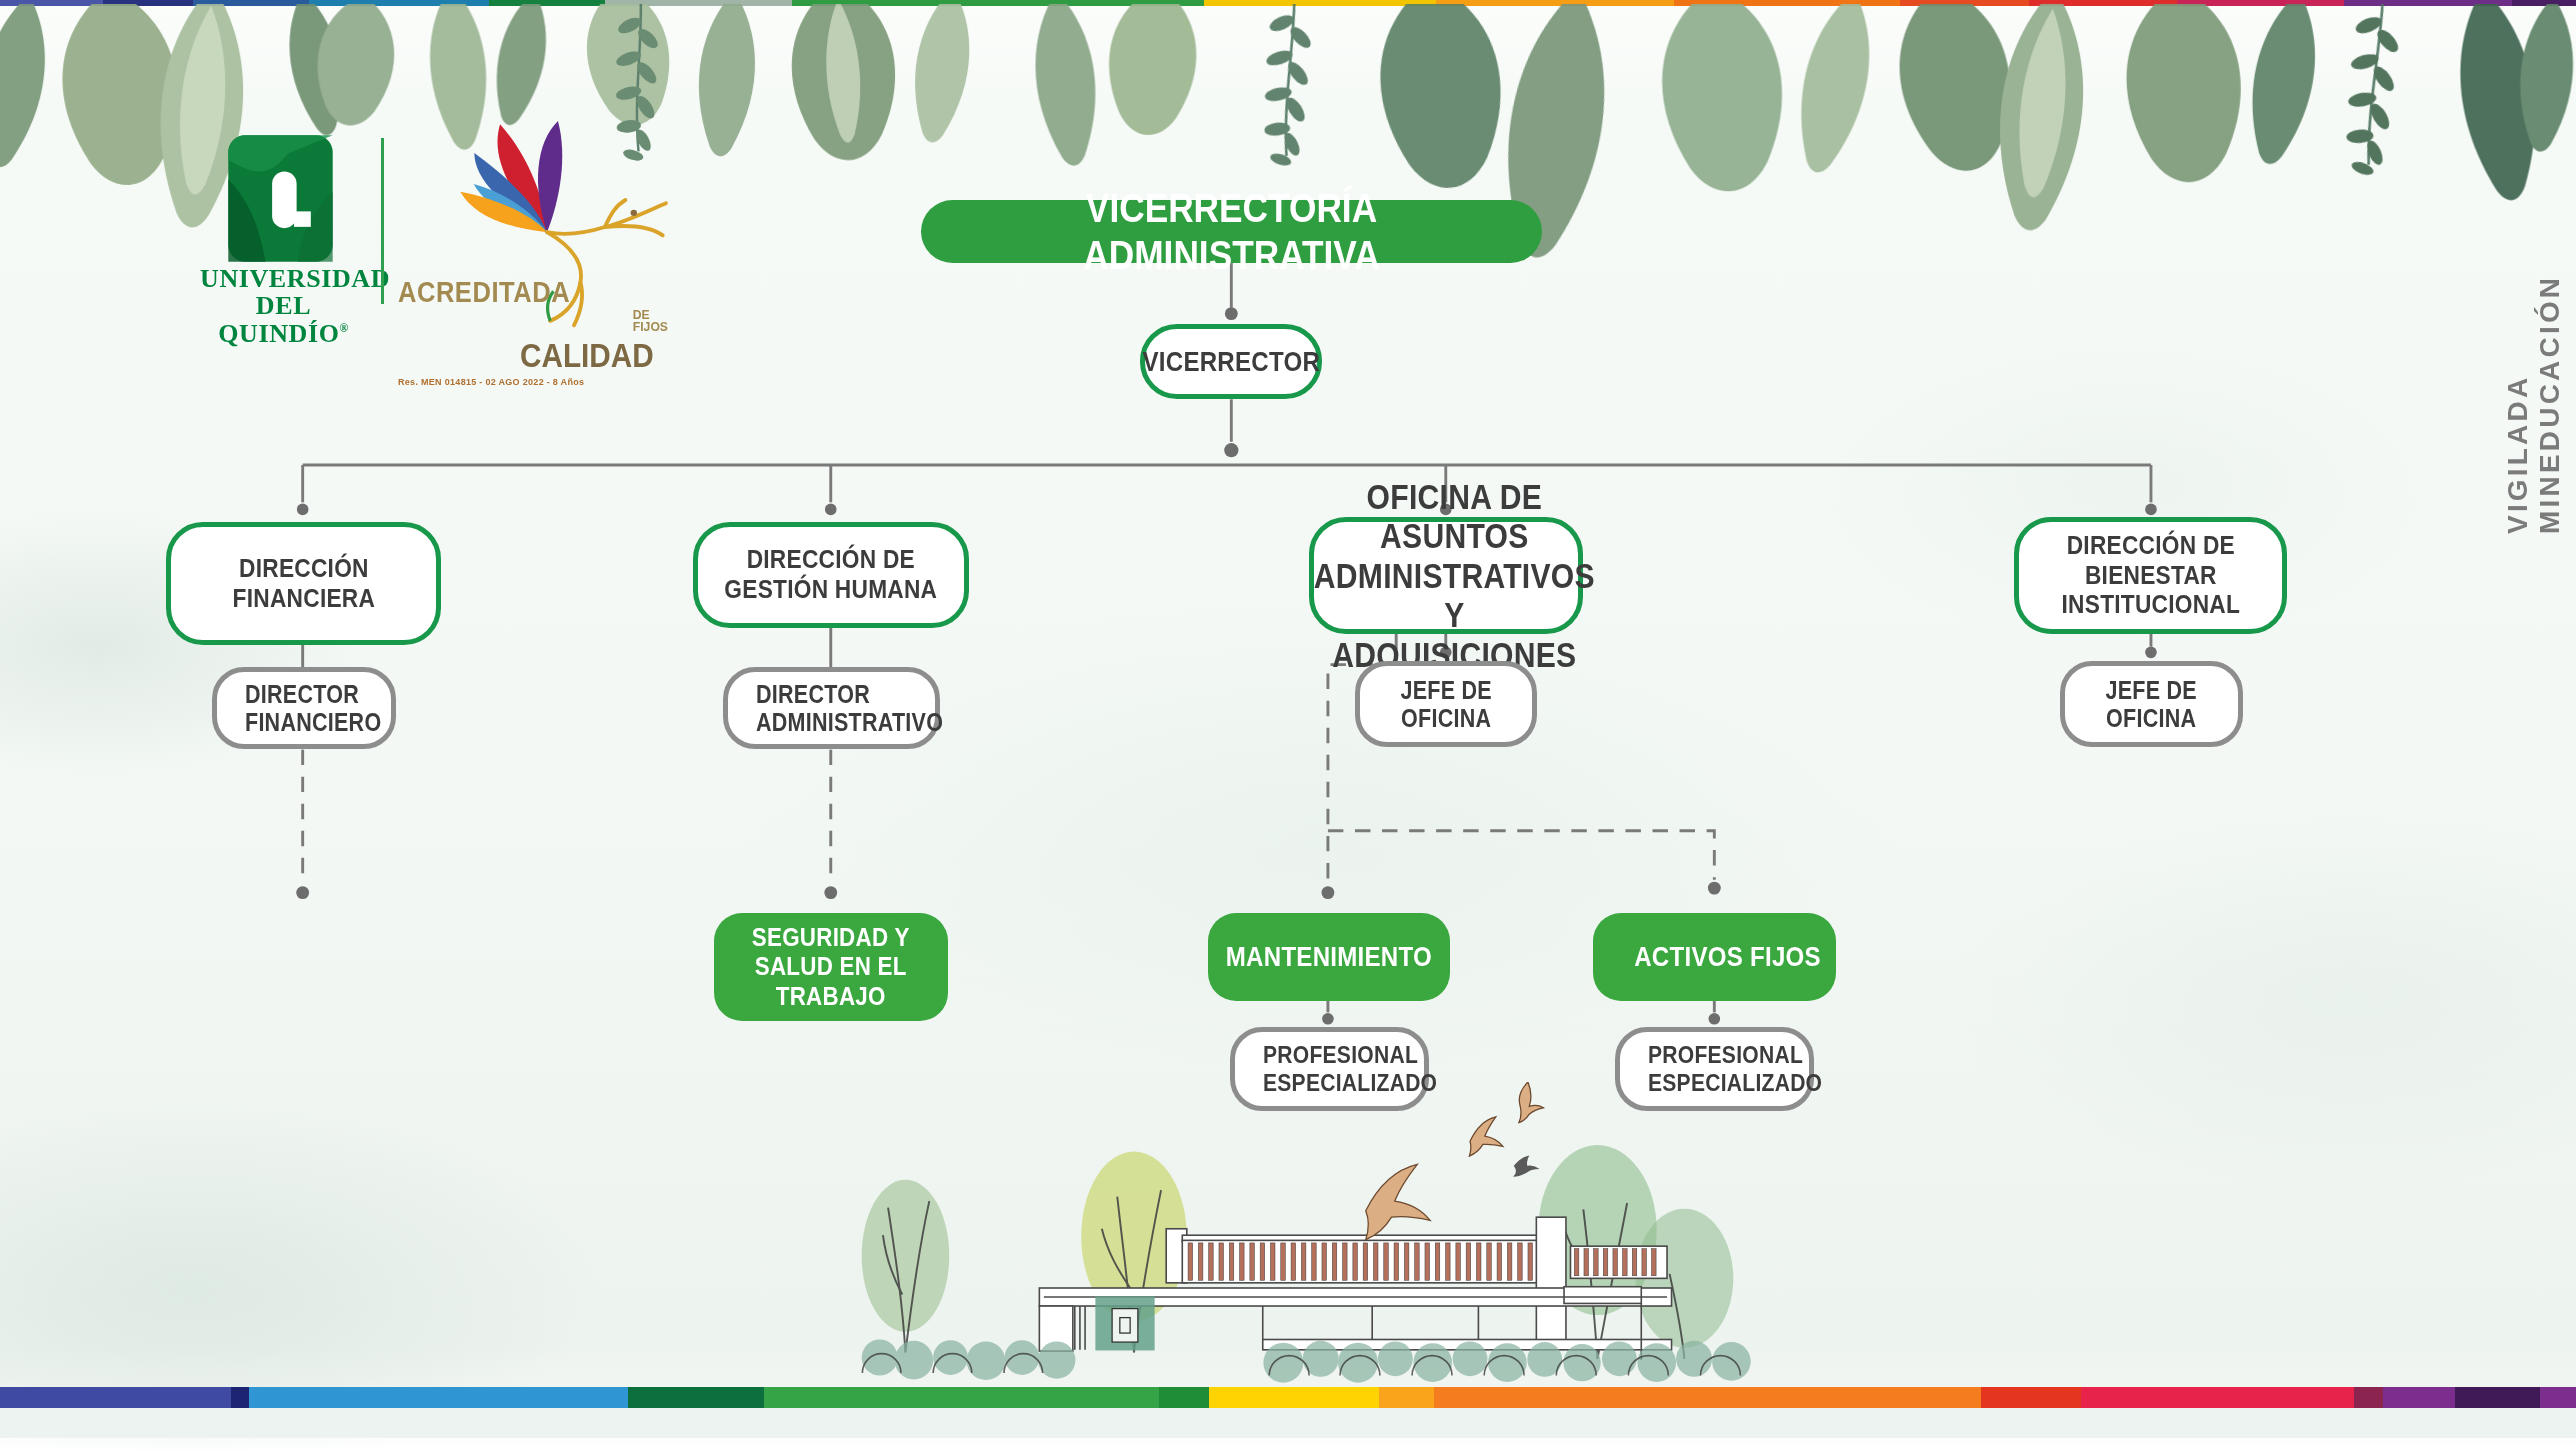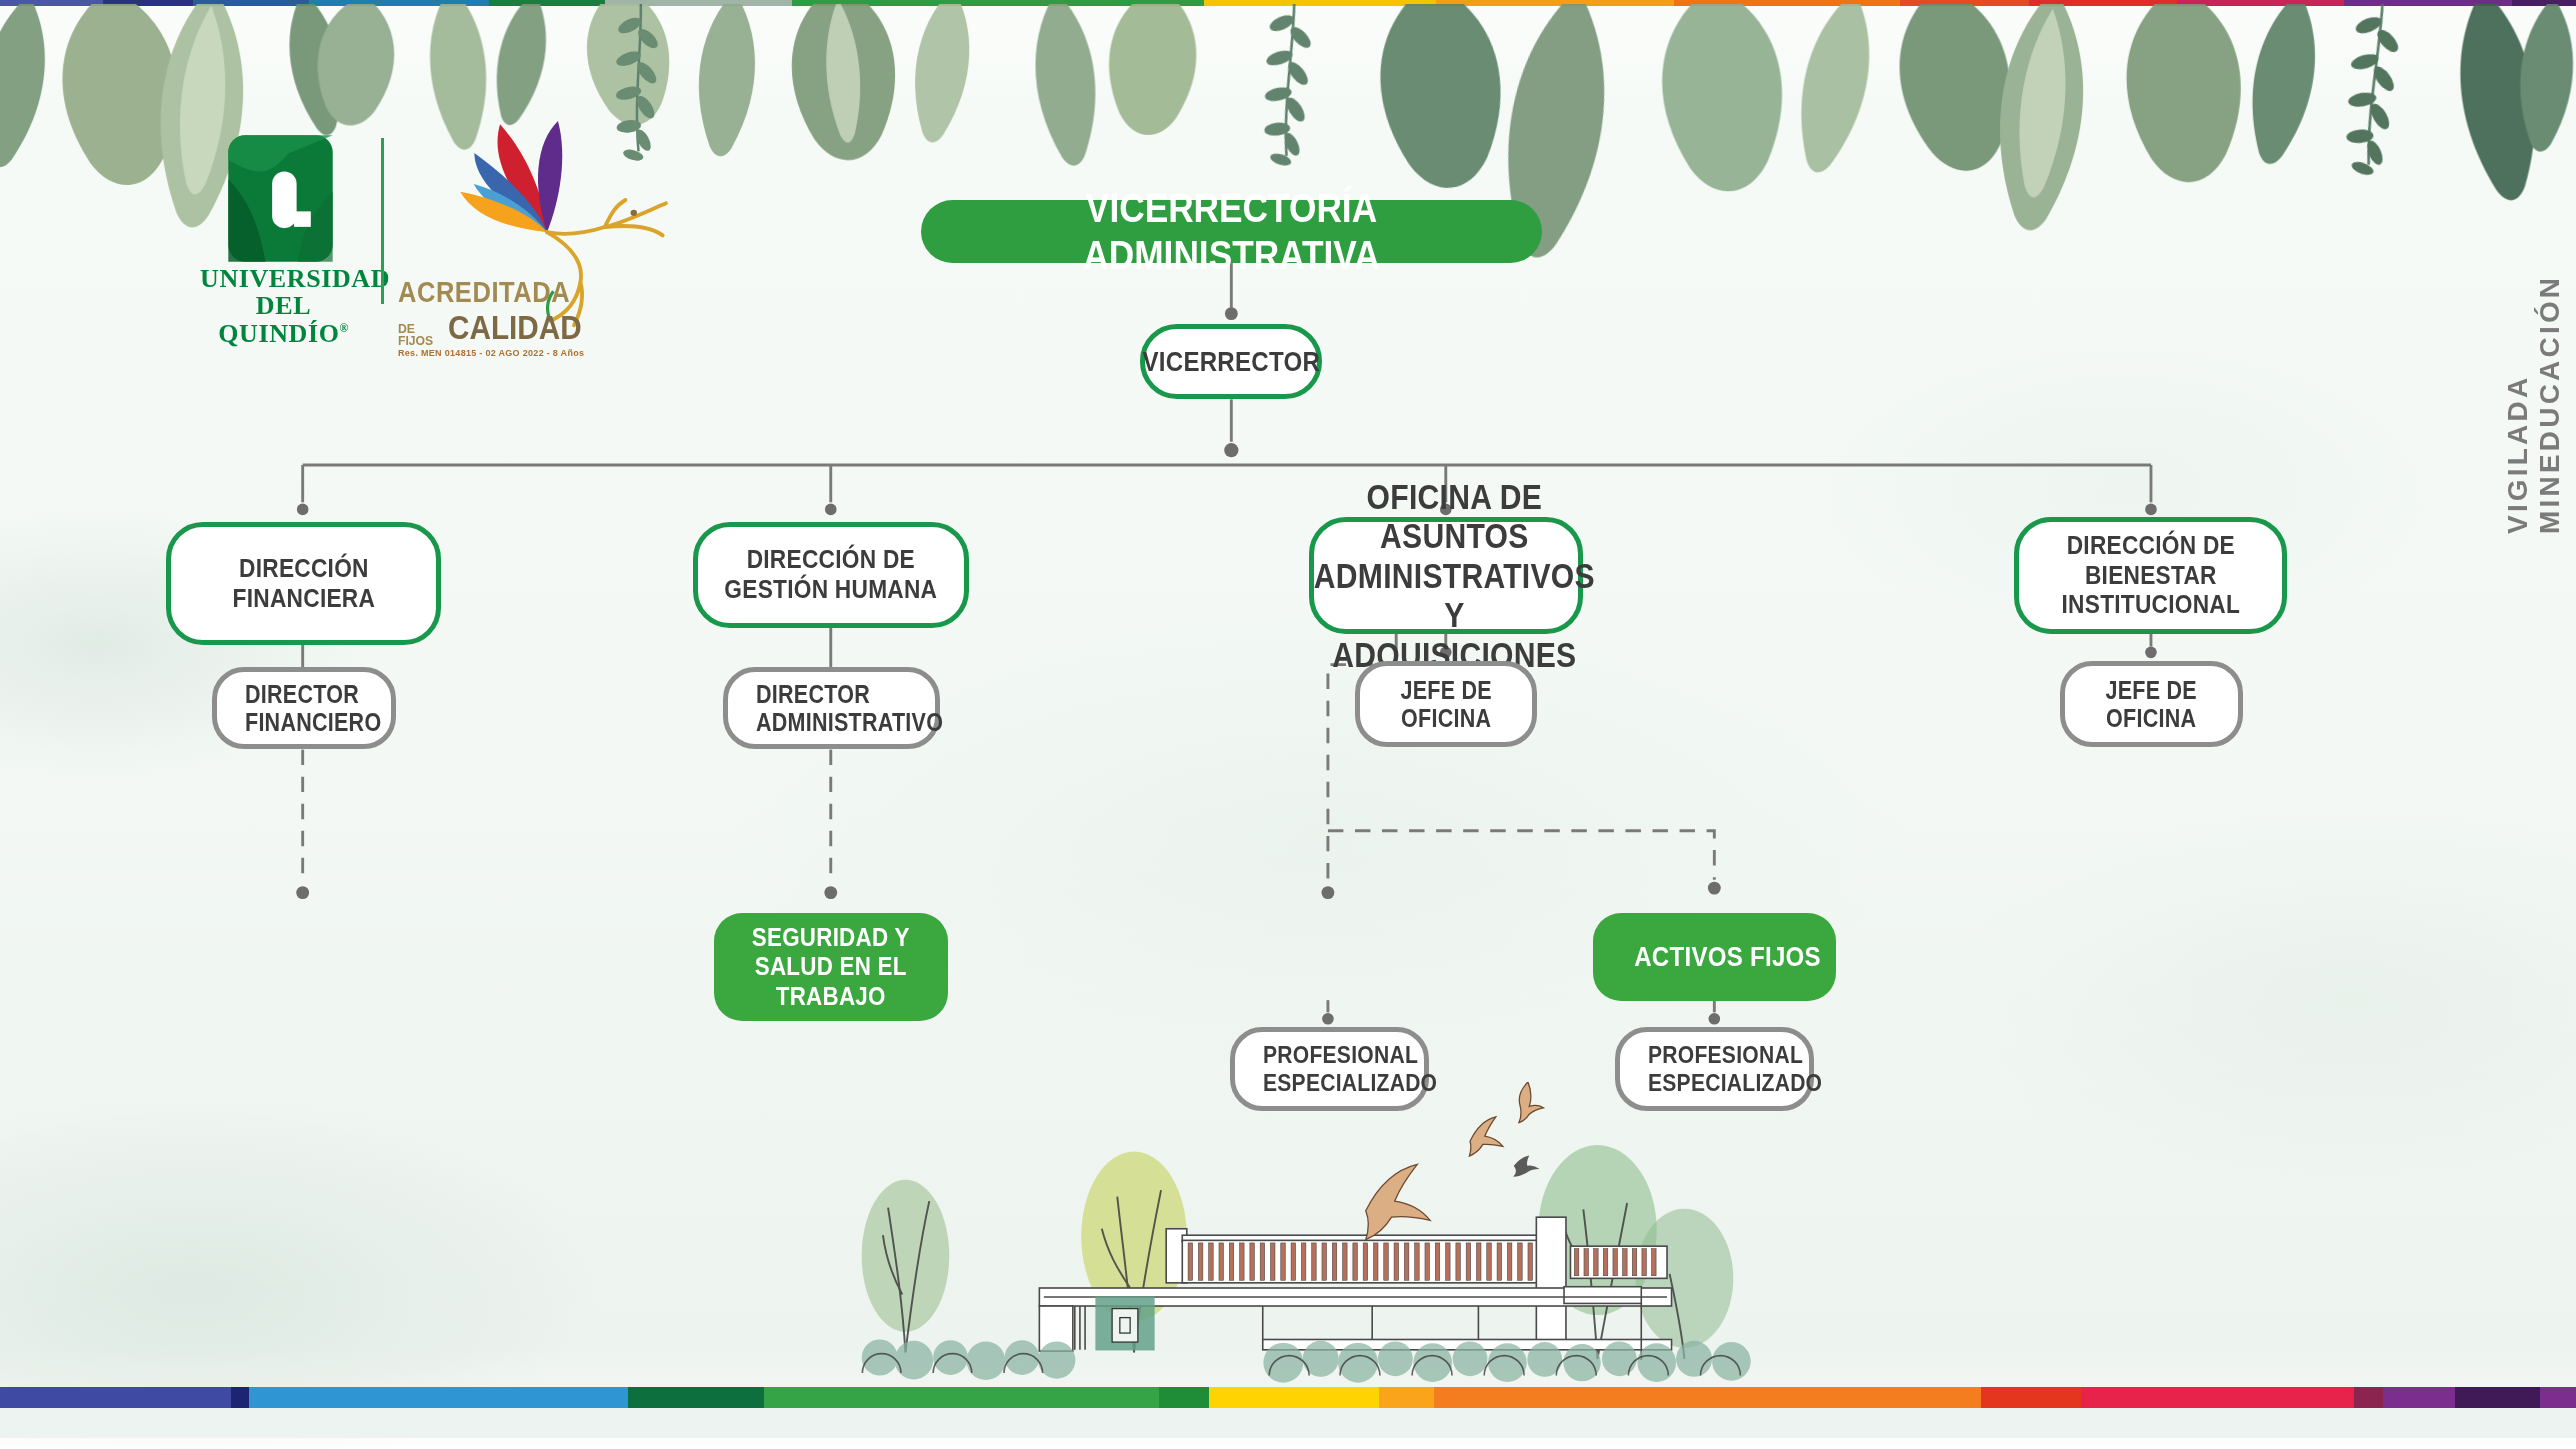--- a/index.html
+++ b/index.html
@@ -47,21 +47,21 @@
     font-family:"Liberation Serif",serif;font-weight:bold;color:#00853f;
     font-size:26px;line-height:1.05;letter-spacing:0.6px;white-space:pre-line;}
   #logo-divider{left:381px;top:138px;width:2.6px;height:166px;background:#2e9e4f;z-index:3;}
   #accredit-text{left:398px;top:276px;z-index:3;width:270px;}
   #accredit-row1{color:#a38a51;font-weight:bold;font-size:29px;letter-spacing:0.6px;
     display:inline-block;transform:scaleX(.88);transform-origin:left;}
   .accredit-small{color:#a38a51;font-weight:bold;font-size:12.2px;line-height:1.0;display:block;}
   #accredit-calidad{color:#7d6a44;font-weight:bold;font-size:33px;letter-spacing:0;
     display:inline-block;transform:scaleX(.9);transform-origin:left;}
   #accredit-res{color:#b06f2f;font-weight:bold;font-size:9px;margin-top:1.3px;letter-spacing:0.3px;}
-  .rowflex{display:flex;align-items:flex-end;gap:15px;}
+  .rowflex{display:flex;align-items:flex-end;gap:4px;flex-direction:column;}
   svg{display:block;}
 </style>
 </head>
 <body>
 
 <div id="stage">
 
   <div class="abs" id="top-stripe"></div>
 
   <svg class="abs" style="left:0;top:3.9px;z-index:2;" width="2576" height="335" viewBox="0 0 4000 520">
@@ -247,20 +247,23 @@
 OFICINA</span>
     </div>
 
 
   <div class="node green-fill" style="left:714px;top:913px;width:234px;height:108px;font-size:26px;">
     <span class="lbl">SEGURIDAD Y
 SALUD EN EL
 TRABAJO</span>
     </div>
 
+  <div class="node green-fill" style="left:1208px;top:913px;width:242px;height:88px;font-size:28px;">
+    <span class="lbl">MANTENIMIENTO</span>
+    </div>
 
   <div class="node green-fill" style="left:1593px;top:913px;width:243px;height:88px;font-size:28px;justify-content:flex-end;">
     <span class="lbl">ACTIVOS FIJOS</span>
     </div>
 
   <div class="node gray-outline align-left" style="left:1230px;top:1027px;width:199px;height:84px;font-size:24.5px;">
     <span class="lbl">PROFESIONAL
 ESPECIALIZADO</span>
     </div>
 

